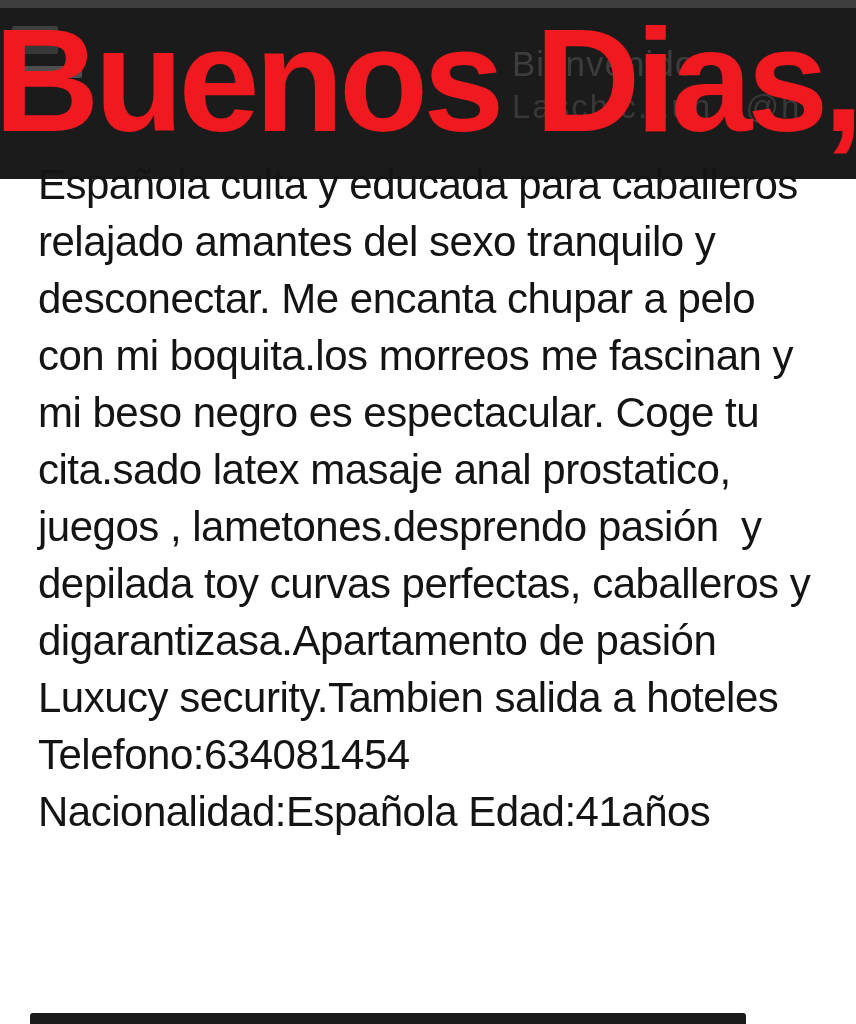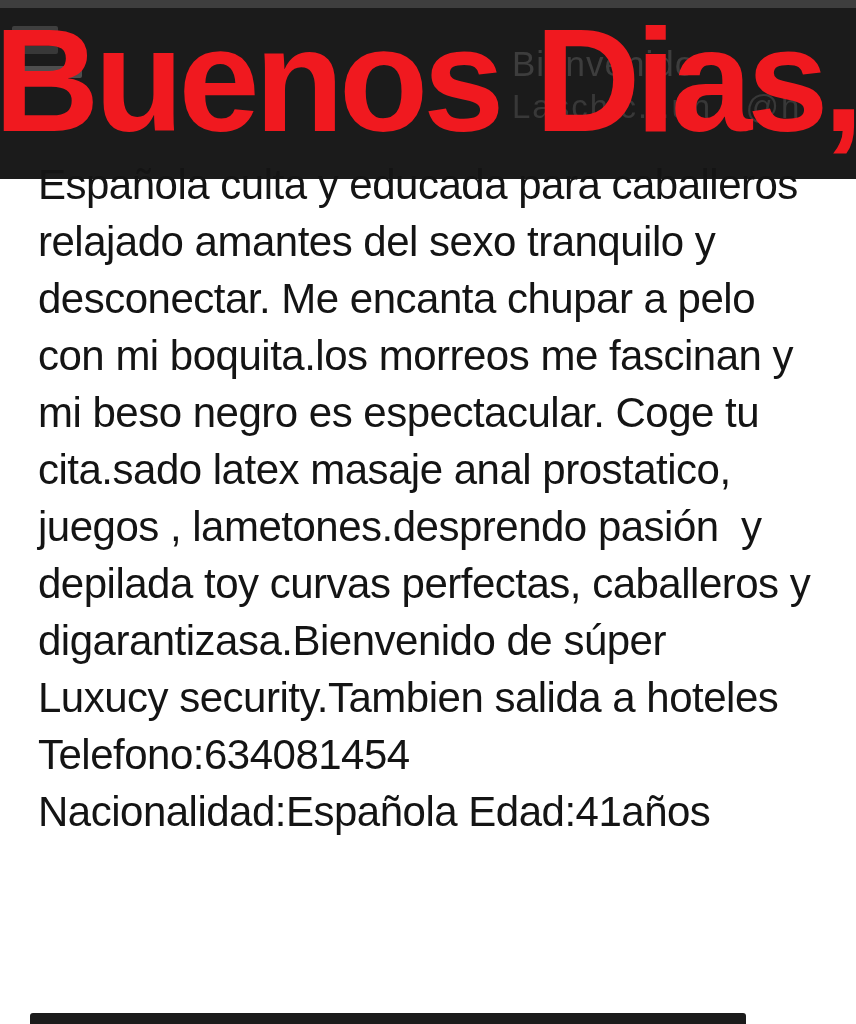--- a/index.html
+++ b/index.html
@@ -88,21 +88,21 @@
 
   <main class="ad-text">
     <div class="line">Española culta y educada para caballeros</div>
     <div class="line">relajado amantes del sexo tranquilo y</div>
     <div class="line">desconectar. Me encanta chupar a pelo</div>
     <div class="line">con mi boquita.los morreos me fascinan y</div>
     <div class="line">mi beso negro es espectacular. Coge tu</div>
     <div class="line">cita.sado latex masaje anal prostatico,</div>
     <div class="line">juegos , lametones.desprendo pasión  y</div>
     <div class="line">depilada toy curvas perfectas, caballeros y</div>
-    <div class="line">digarantizasa.Bienvenido de súper</div>
+    <div class="line">digarantizasa.Apartamento de pasión</div>
     <div class="line">Luxucy security.Tambien salida a hoteles</div>
     <div class="line">Telefono:634081454</div>
     <div class="line">Nacionalidad:Española Edad:41años</div>
   </main>
 
   <div class="bottombar"></div>
 
 </div>
 
 </body></html>

